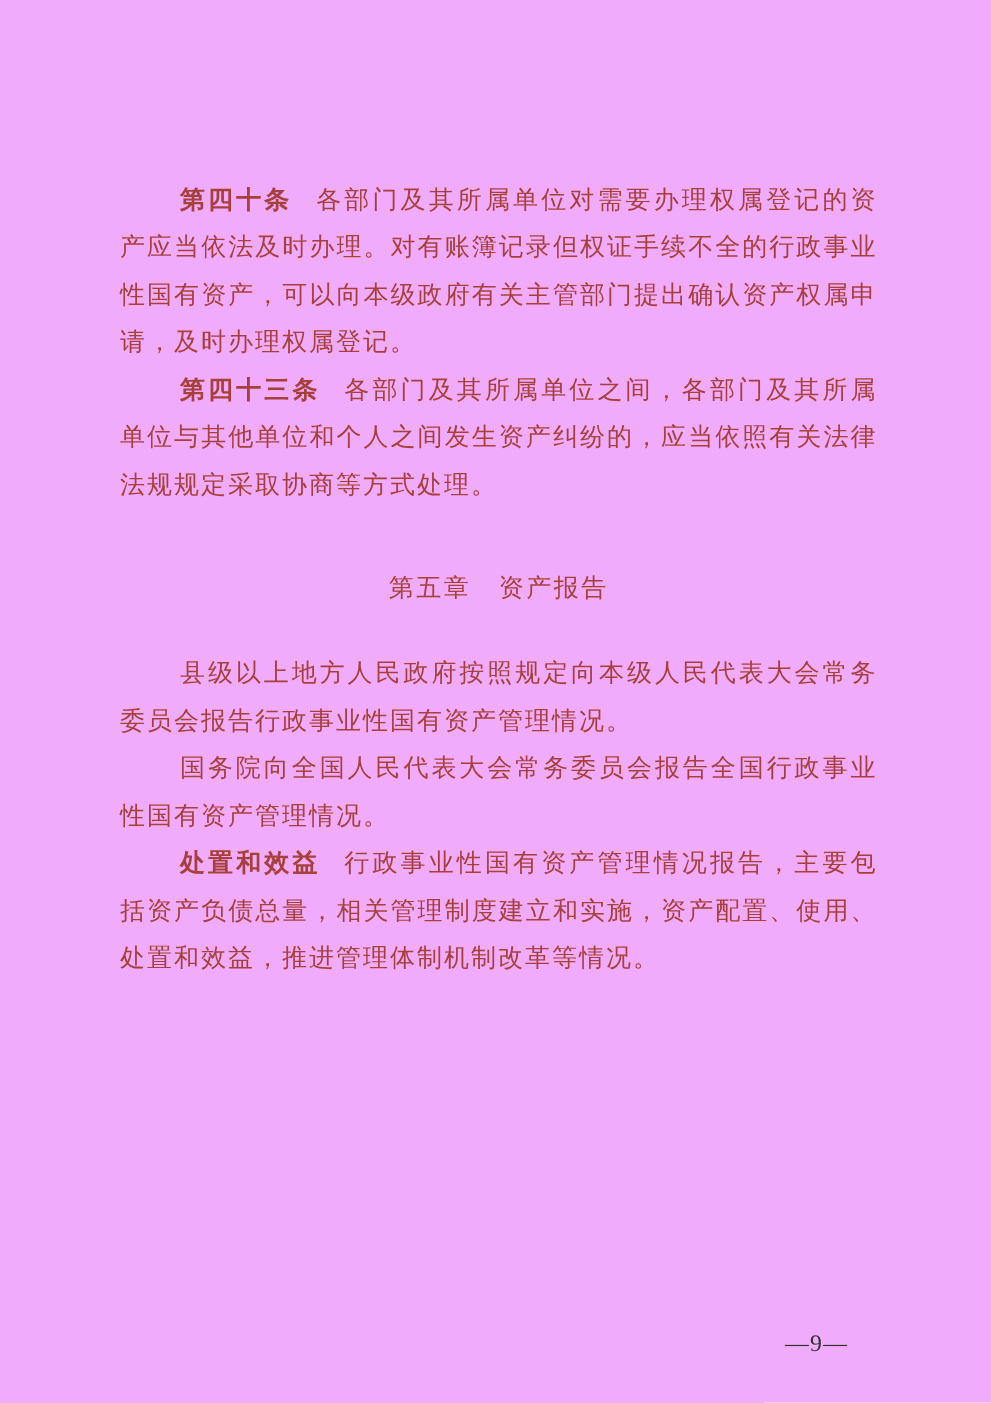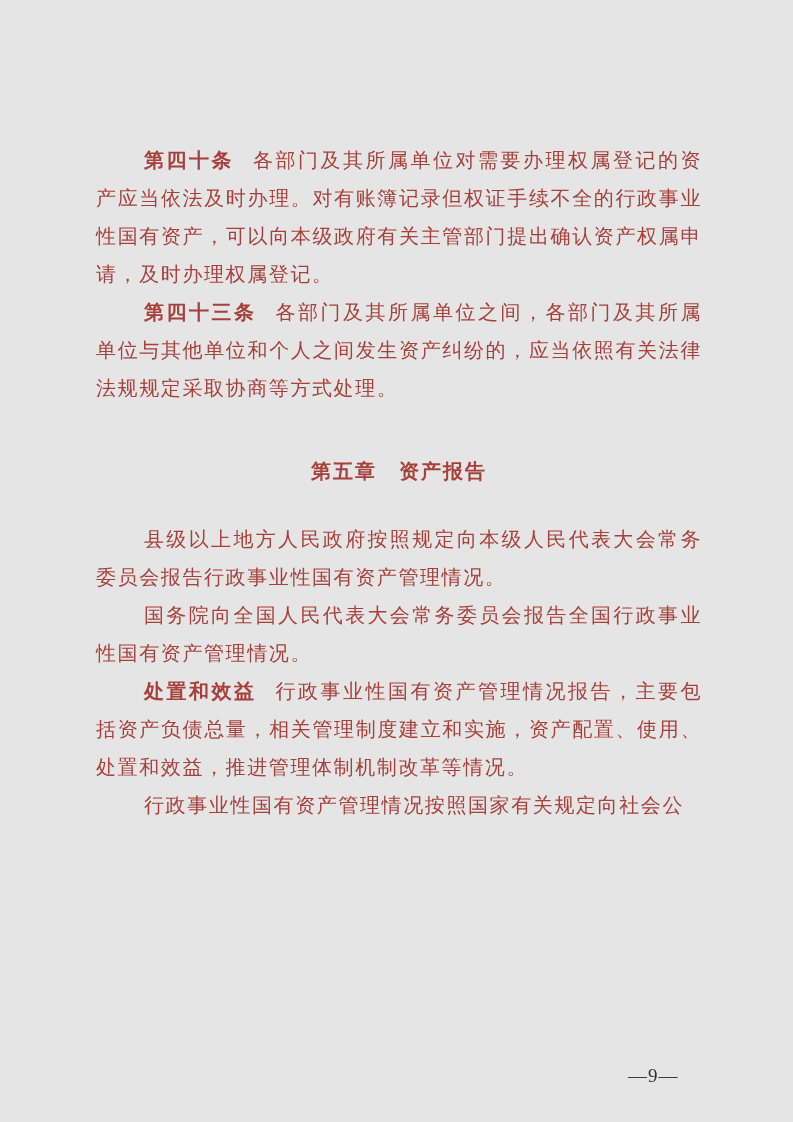--- a/index.html
+++ b/index.html
@@ -10,21 +10,21 @@
   body {
     width: 793px;
     height: 1122px;
     position: relative;
     overflow: hidden;
     font-family: "Liberation Serif", "DejaVu Serif", serif;
   }
   .page {
     position: absolute;
     inset: 0;
-    background: #e5e5e5;
+    background: #f0abfc;
   }
   .content {
     position: absolute;
     left: 96px;
     top: 141px;
     width: 606px;
     font-size: 20px;
     line-height: 38px;
     letter-spacing: 1.6px;
     text-align: justify;
@@ -42,21 +42,21 @@
   .article-label:empty {
     margin-right: 0;
   }
   .chapter-heading {
     margin: 45px 0 30px 0;
     font-size: 20px;
     line-height: 38px;
     text-align: center;
     text-indent: 0;
     font-family: "Liberation Sans", "DejaVu Sans", sans-serif;
-    font-weight: bold;
+    font-weight: normal;
     letter-spacing: 2px;
     color: #a7403a;
   }
   .page-number {
     position: absolute;
     left: 628px;
     top: 1064px;
     font-size: 19px;
     line-height: 24px;
     letter-spacing: 1px;
@@ -77,18 +77,17 @@
 
     <h2 class="chapter-heading">第五章　资产报告</h2>
 
 
     <p class="para"><span class="article-label"></span><span class="article-text">县级以上地方人民政府按照规定向本级人民代表大会常务委员会报告行政事业性国有资产管理情况。</span></p>
 
     <p class="para"><span class="article-label"></span><span class="article-text">国务院向全国人民代表大会常务委员会报告全国行政事业性国有资产管理情况。</span></p>
 
     <p class="para"><span class="article-label">处置和效益</span><span class="article-text">行政事业性国有资产管理情况报告，主要包括资产负债总量，相关管理制度建立和实施，资产配置、使用、处置和效益，推进管理体制机制改革等情况。</span></p>
 
-    <p class="para"><span class="article-label"></span><span class="article-text">行政事业性国有资产管理情况按照国家有关规定向社会公</span></p>
 
   </div>
 
   <div class="page-number">—9—</div>
 </div>
 
 </body></html>

